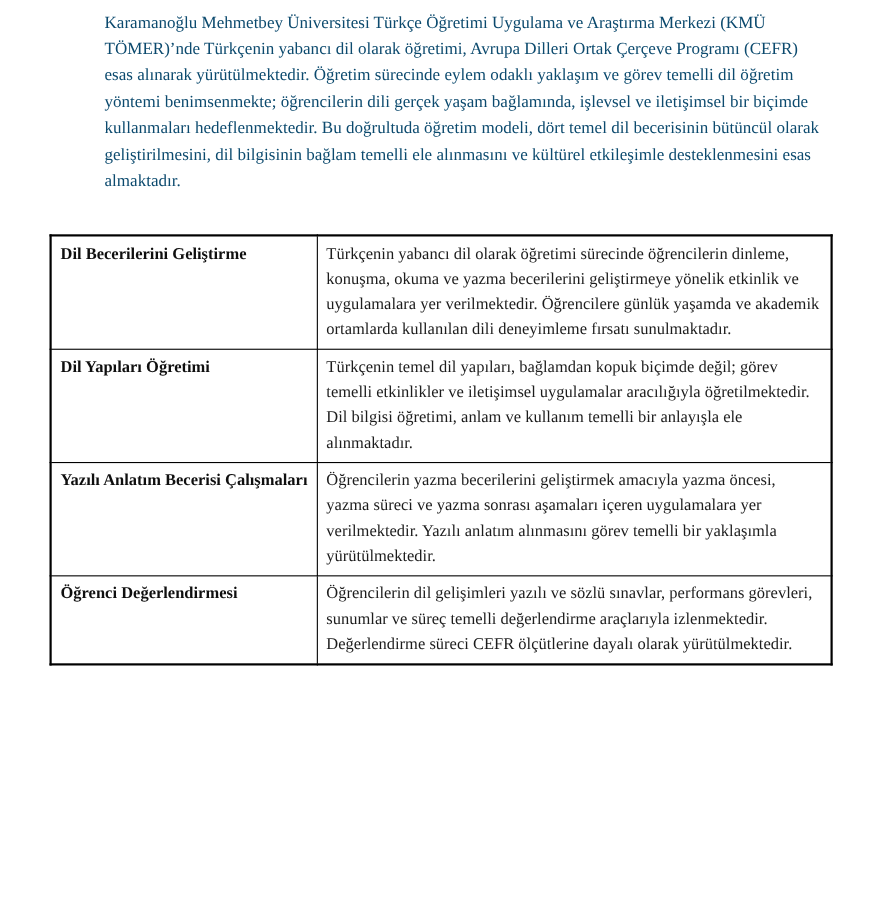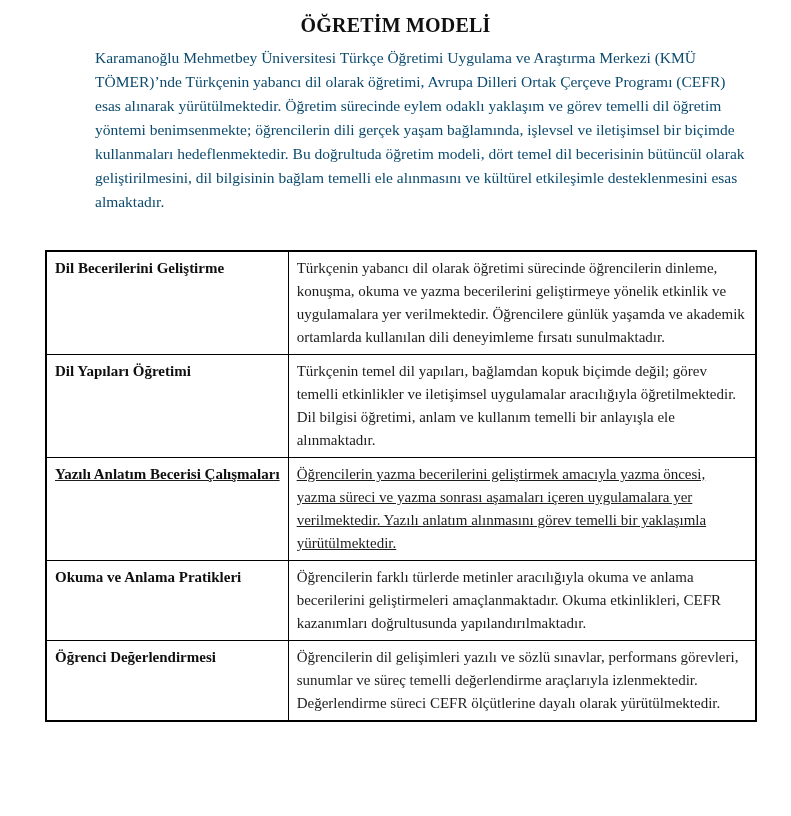--- a/index.html
+++ b/index.html
@@ -50,53 +50,48 @@
     font-weight: bold;
     color: #0f0f0f;
   }
   td.row-desc {
     width: 454px;
     color: #1c1c1c;
   }
   tr.r1 { height: 93px; }
   tr.r2 { height: 70px; }
   tr.r3 { height: 70px; }
-  tr.r4 { height: 73px; text-decoration: underline; }
+  tr.r4 { height: 73px; }
   tr.r5 { height: 70px; }
   tr.r6 { height: 74px; }
   tr.r7 { height: 55px; }
   tr.r8 { height: 76px; }
 </style>
 </head>
 <body>
 
 <div class="page">
 
-  <h1 class="doc-title">ÖĞRETİM MODELİ</h1>
 
   <p class="intro">Karamanoğlu Mehmetbey Üniversitesi Türkçe Öğretimi Uygulama ve Araştırma Merkezi (KMÜ TÖMER)’nde Türkçenin yabancı dil olarak öğretimi, Avrupa Dilleri Ortak Çerçeve Programı (CEFR) esas alınarak yürütülmektedir. Öğretim sürecinde eylem odaklı yaklaşım ve görev temelli dil öğretim yöntemi benimsenmekte; öğrencilerin dili gerçek yaşam bağlamında, işlevsel ve iletişimsel bir biçimde kullanmaları hedeflenmektedir. Bu doğrultuda öğretim modeli, dört temel dil becerisinin bütüncül olarak geliştirilmesini, dil bilgisinin bağlam temelli ele alınmasını ve kültürel etkileşimle desteklenmesini esas almaktadır.</p>
 
   <table class="model-table">
     <tbody>
       <tr class="r1">
         <td class="row-label">Dil Becerilerini Geliştirme</td>
         <td class="row-desc">Türkçenin yabancı dil olarak öğretimi sürecinde öğrencilerin dinleme, konuşma, okuma ve yazma becerilerini geliştirmeye yönelik etkinlik ve uygulamalara yer verilmektedir. Öğrencilere günlük yaşamda ve akademik ortamlarda kullanılan dili deneyimleme fırsatı sunulmaktadır.</td>
       </tr>
       <tr class="r2">
         <td class="row-label">Dil Yapıları Öğretimi</td>
         <td class="row-desc">Türkçenin temel dil yapıları, bağlamdan kopuk biçimde değil; görev temelli etkinlikler ve iletişimsel uygulamalar aracılığıyla öğretilmektedir. Dil bilgisi öğretimi, anlam ve kullanım temelli bir anlayışla ele alınmaktadır.</td>
       </tr>
       <tr class="r4">
         <td class="row-label">Yazılı Anlatım Becerisi Çalışmaları</td>
         <td class="row-desc">Öğrencilerin yazma becerilerini geliştirmek amacıyla yazma öncesi, yazma süreci ve yazma sonrası aşamaları içeren uygulamalara yer verilmektedir. Yazılı anlatım alınmasını görev temelli bir yaklaşımla yürütülmektedir.</td>
       </tr>
-      <tr class="r6">
-        <td class="row-label">Okuma ve Anlama Pratikleri</td>
-        <td class="row-desc">Öğrencilerin farklı türlerde metinler aracılığıyla okuma ve anlama becerilerini geliştirmeleri amaçlanmaktadır. Okuma etkinlikleri, CEFR kazanımları doğrultusunda yapılandırılmaktadır.</td>
-      </tr>
       <tr class="r8">
         <td class="row-label">Öğrenci Değerlendirmesi</td>
         <td class="row-desc">Öğrencilerin dil gelişimleri yazılı ve sözlü sınavlar, performans görevleri, sunumlar ve süreç temelli değerlendirme araçlarıyla izlenmektedir. Değerlendirme süreci CEFR ölçütlerine dayalı olarak yürütülmektedir.</td>
       </tr>
     </tbody>
   </table>
 
 </div>
 
 </body></html>

